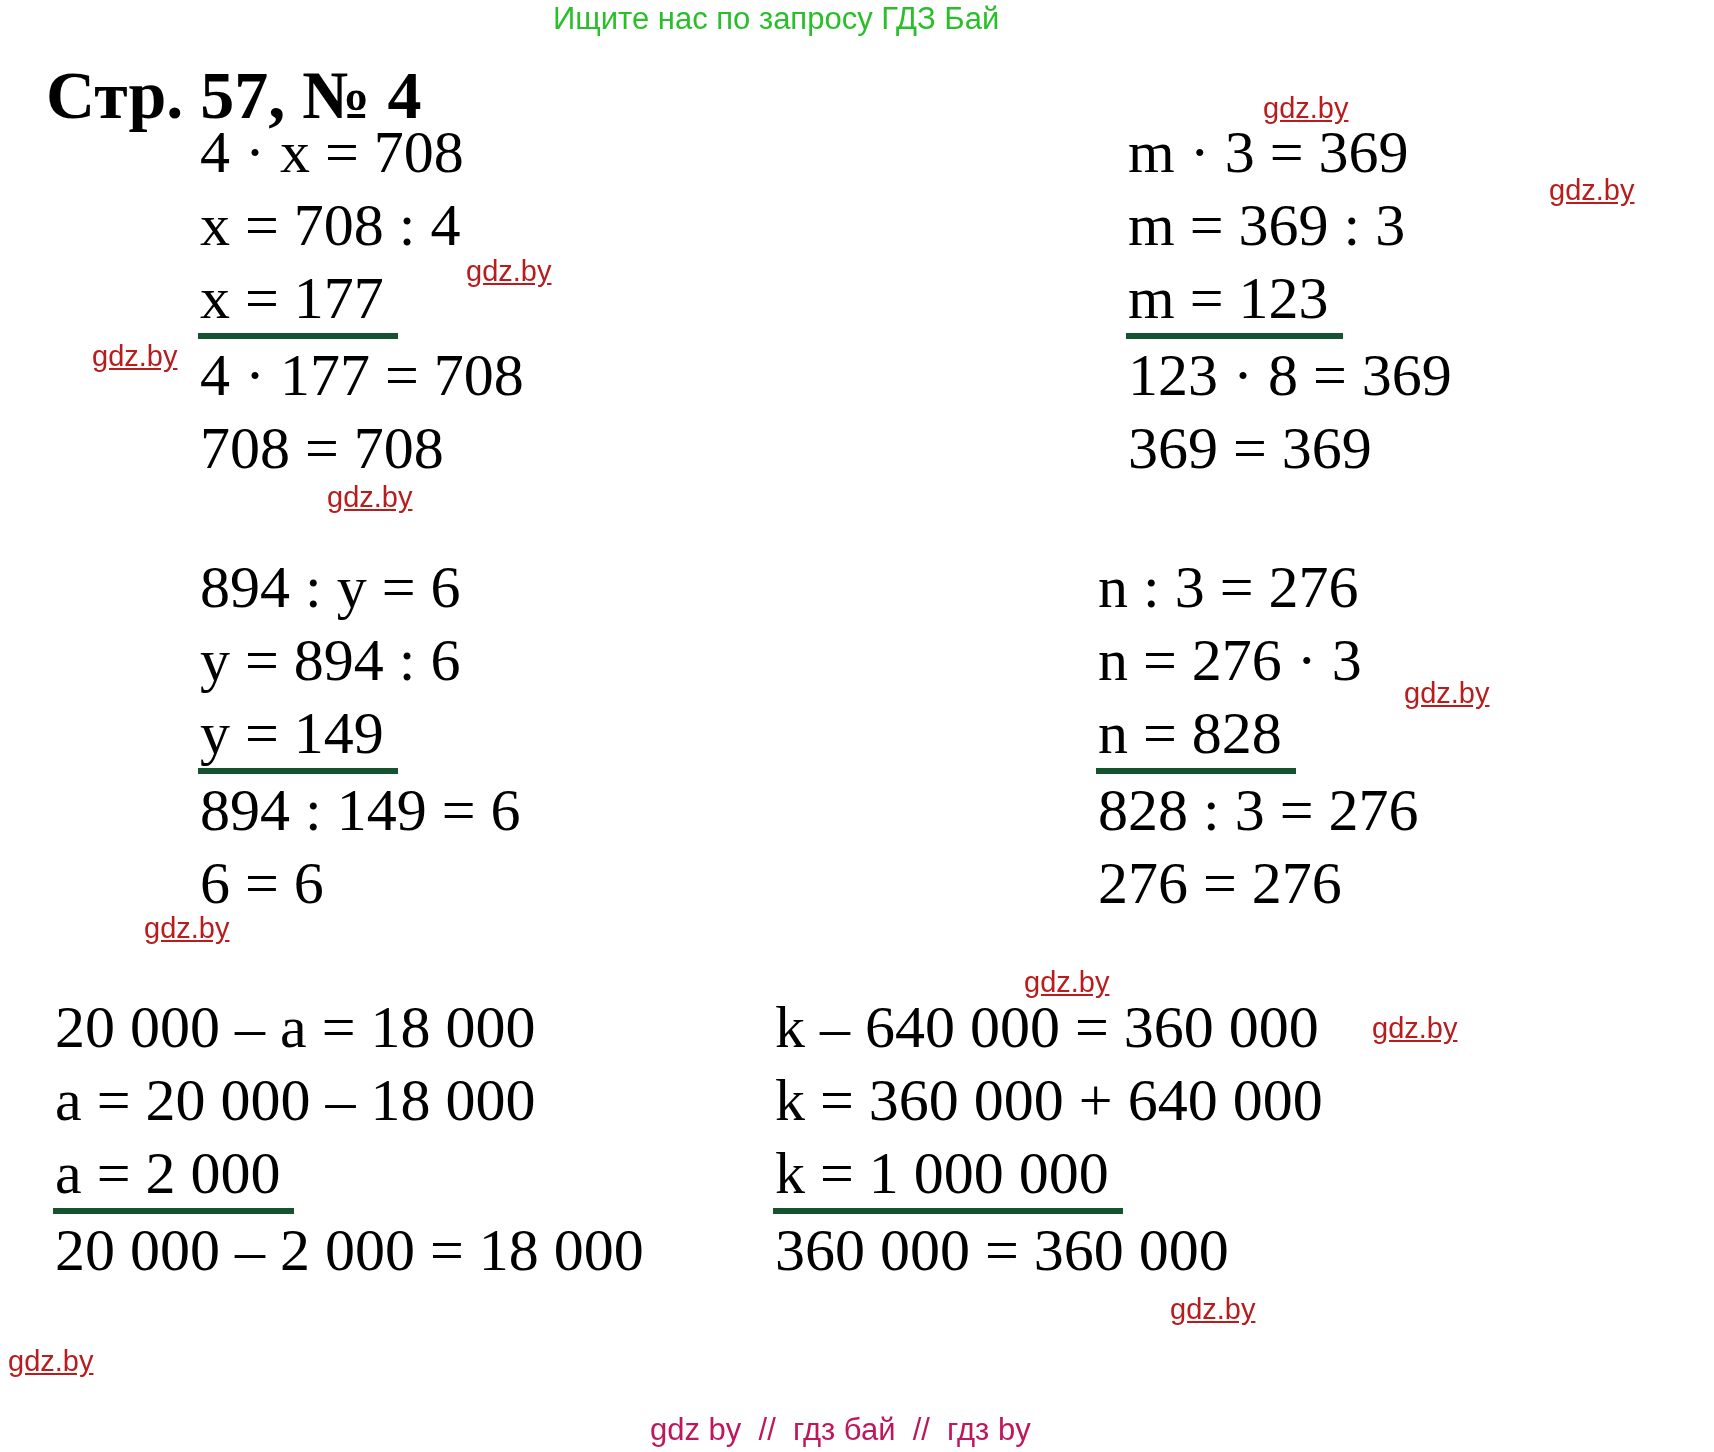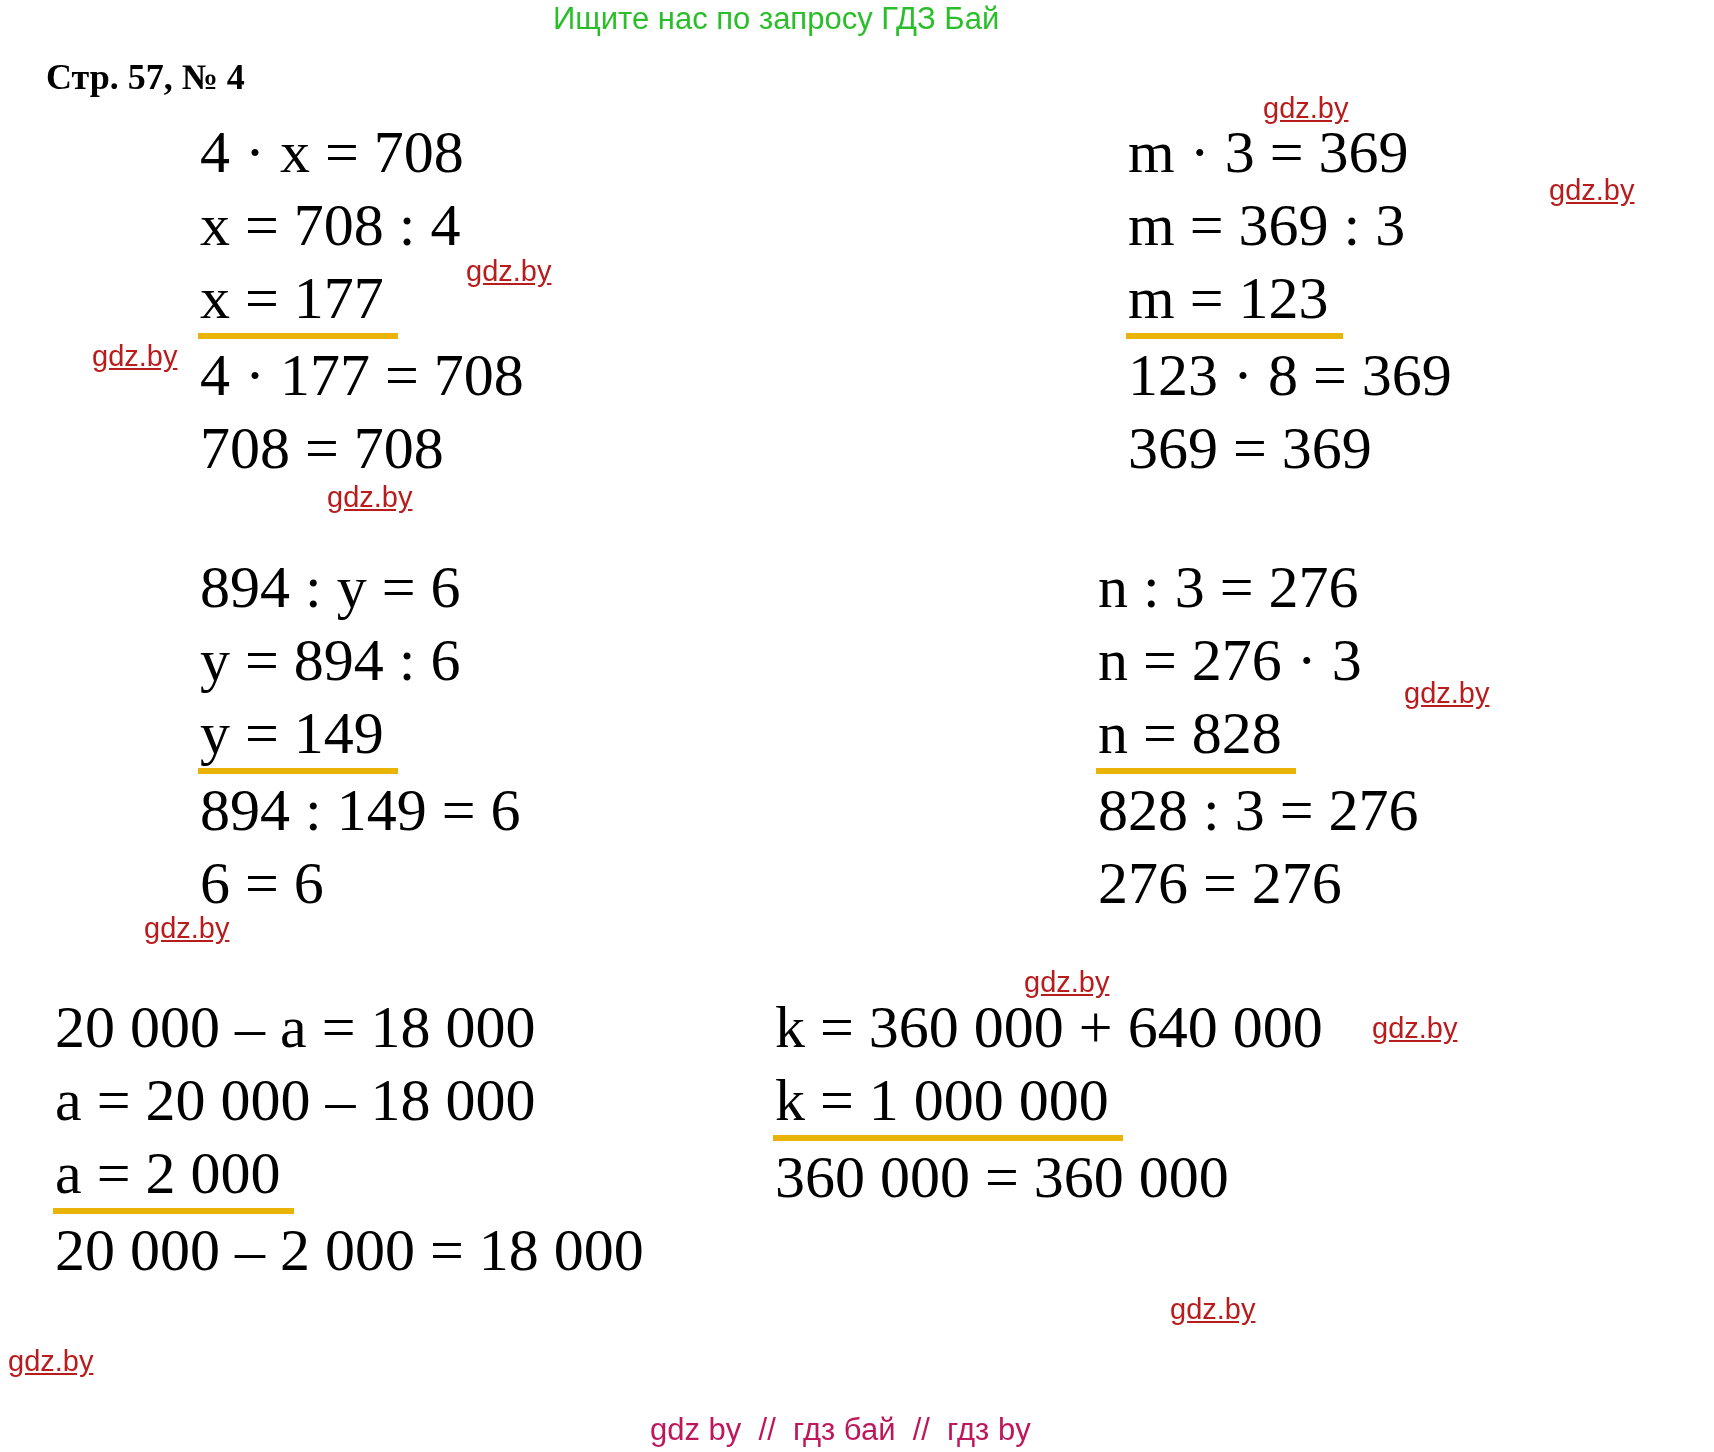--- a/index.html
+++ b/index.html
@@ -8,29 +8,29 @@
     font-family:"Liberation Serif","DejaVu Serif",serif;
   }
   .green-header{
     position:absolute;left:553px;top:1px;
     font:31px "Liberation Sans","DejaVu Sans",sans-serif;
     color:#2abf2a;white-space:nowrap;text-align:right;
   }
   .page-title{
     position:absolute;left:46px;top:56px;
     font-family:"Liberation Serif","DejaVu Serif",serif;
-    font-weight:bold;font-size:36px;color:#000;white-space:nowrap;
+    font-weight:bold;font-size:68px;color:#000;white-space:nowrap;
   }
   .block{position:absolute;}
   .eq{
     font-size:60px;line-height:73px;color:#000;white-space:pre;
   }
   .answer{
     display:inline-block;
-    border-bottom:6px solid #eab308;
+    border-bottom:6px solid #14532d;
     padding:0 14px 3px 2px;margin-left:-2px;
     line-height:64px;
   }
   .wm{
     position:absolute;
     font:29px "Liberation Sans","DejaVu Sans",sans-serif;
     color:#b91c1c;white-space:nowrap;text-decoration:underline;
   }
   .footer{
     position:absolute;left:650px;top:1412px;
@@ -78,20 +78,21 @@
 </div>
 
 <div class="block" style="left:55px;top:991px;">
   <div class="eq">20 000 – a = 18 000</div>
   <div class="eq">a = 20 000 – 18 000</div>
   <div class="eq"><span class="answer">a = 2 000</span></div>
   <div class="eq">20 000 – 2 000 = 18 000</div>
 </div>
 
 <div class="block" style="left:775px;top:991px;">
+  <div class="eq">k – 640 000 = 360 000</div>
   <div class="eq">k = 360 000 + 640 000</div>
   <div class="eq"><span class="answer">k = 1 000 000</span></div>
   <div class="eq">360 000 = 360 000</div>
 </div>
 
 <div class="wm" style="left:466px;top:255px;">gdz.by</div>
 <div class="wm" style="left:92px;top:340px;">gdz.by</div>
 <div class="wm" style="left:327px;top:481px;">gdz.by</div>
 <div class="wm" style="left:1263px;top:92px;">gdz.by</div>
 <div class="wm" style="left:1549px;top:174px;">gdz.by</div>

